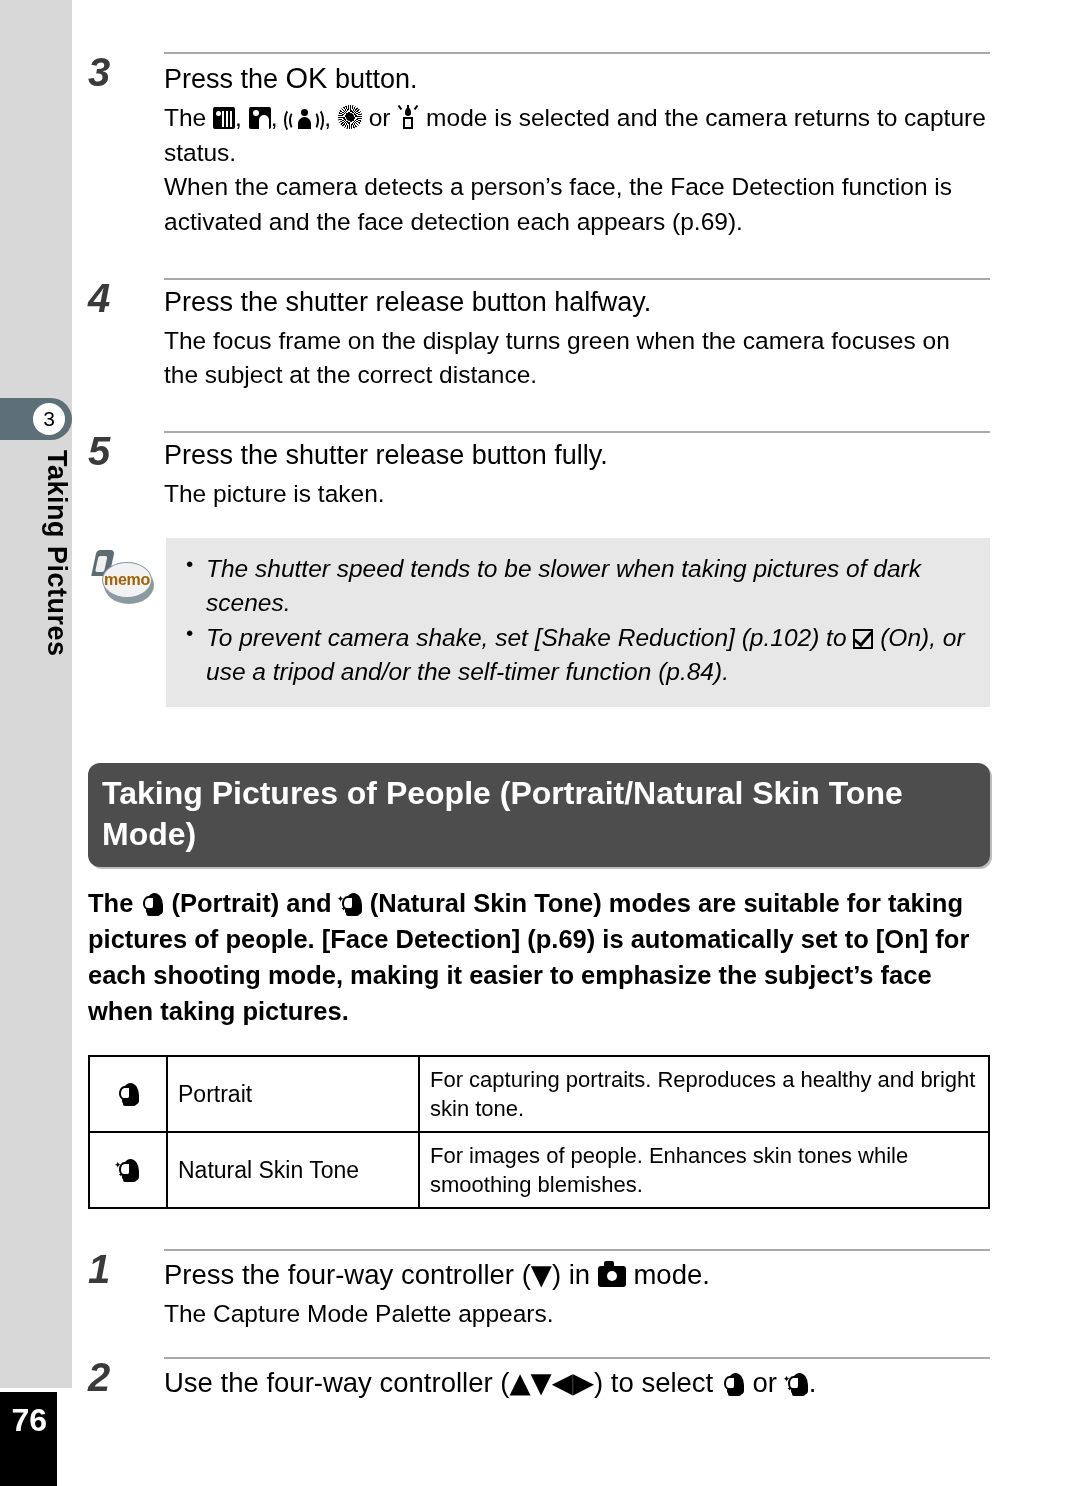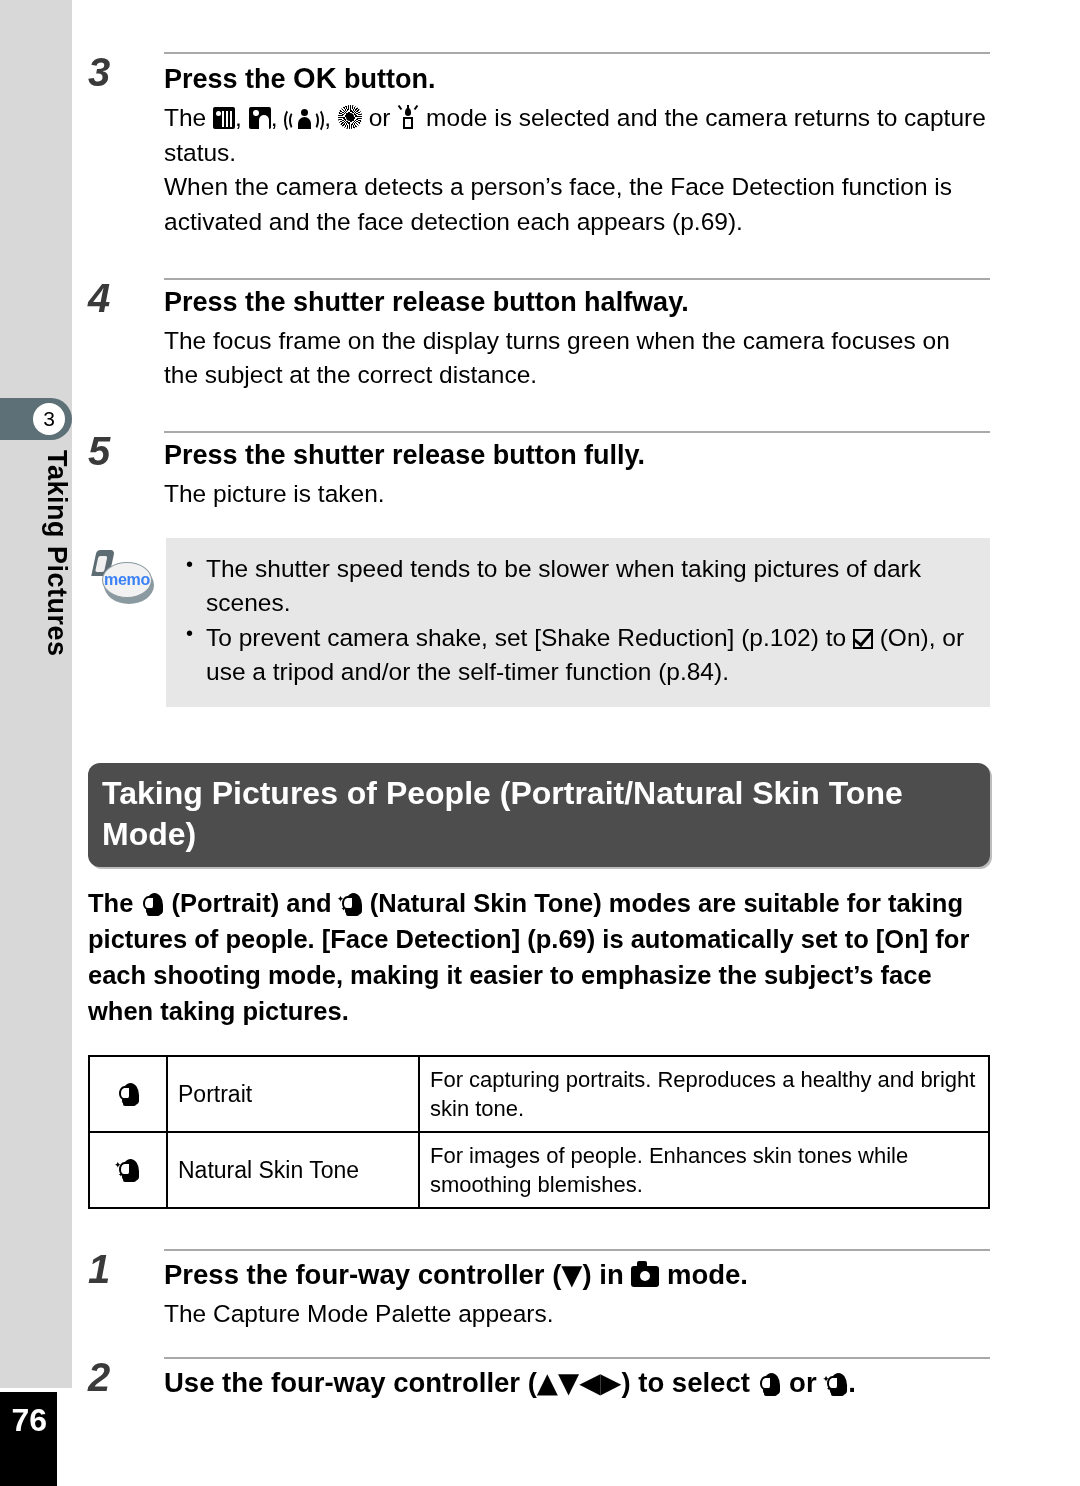--- a/index.html
+++ b/index.html
@@ -89,21 +89,21 @@
     text-align: left;
     line-height: 1;
   }
   .step-body {
     margin-left: 76px;
     border-top: 2px solid #a9a9a9;
     padding-top: 6px;
   }
   .step-title {
     font-size: 27px;
-    font-weight: bold;
+    font-weight: normal;
     line-height: 1.25;
     margin: 0 0 4px 0;
   }
   .step-text {
     font-size: 24.5px;
     line-height: 1.42;
     margin: 0;
   }
 
   
@@ -361,29 +361,29 @@
     box-sizing: border-box;
   }
   .memo-icon .memo-label {
     position: absolute;
     left: 14px; top: 12px;
     width: 50px; height: 36px;
     line-height: 36px;
     text-align: center;
     font-size: 16px;
     font-weight: bold;
-    color: #3b82f6;
+    color: #a16207;
     letter-spacing: -0.3px;
   }
   .memo-box {
     margin-left: 78px;
     background: #e7e7e7;
     padding: 14px 18px 16px 14px;
   }
-  .memo-list { margin: 0; padding: 0; list-style: none; }
+  .memo-list { margin: 0; padding: 0; list-style: none; font-style: italic; }
   .memo-list li {
     position: relative;
     padding-left: 26px;
     font-size: 24.5px;
     line-height: 1.38;
     margin-bottom: 2px;
   }
   .memo-list li::before {
     content: "\2022";
     position: absolute;

